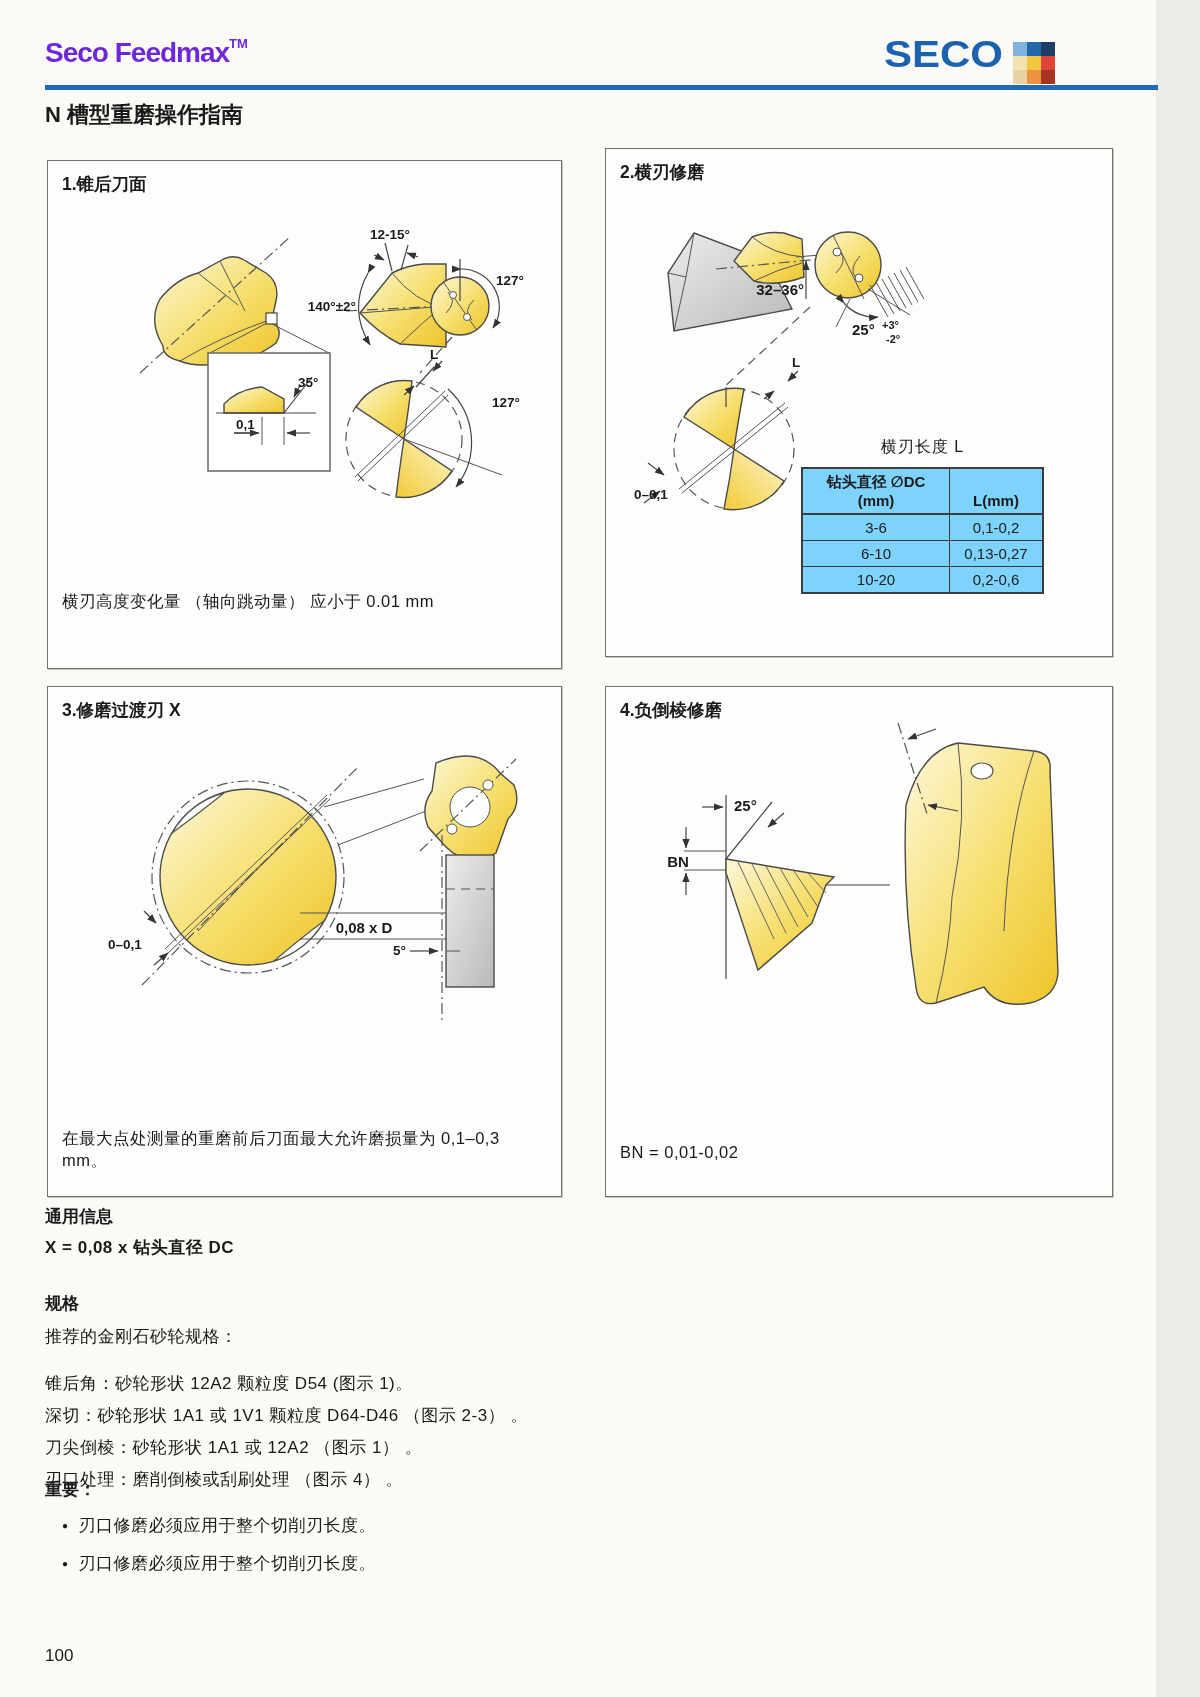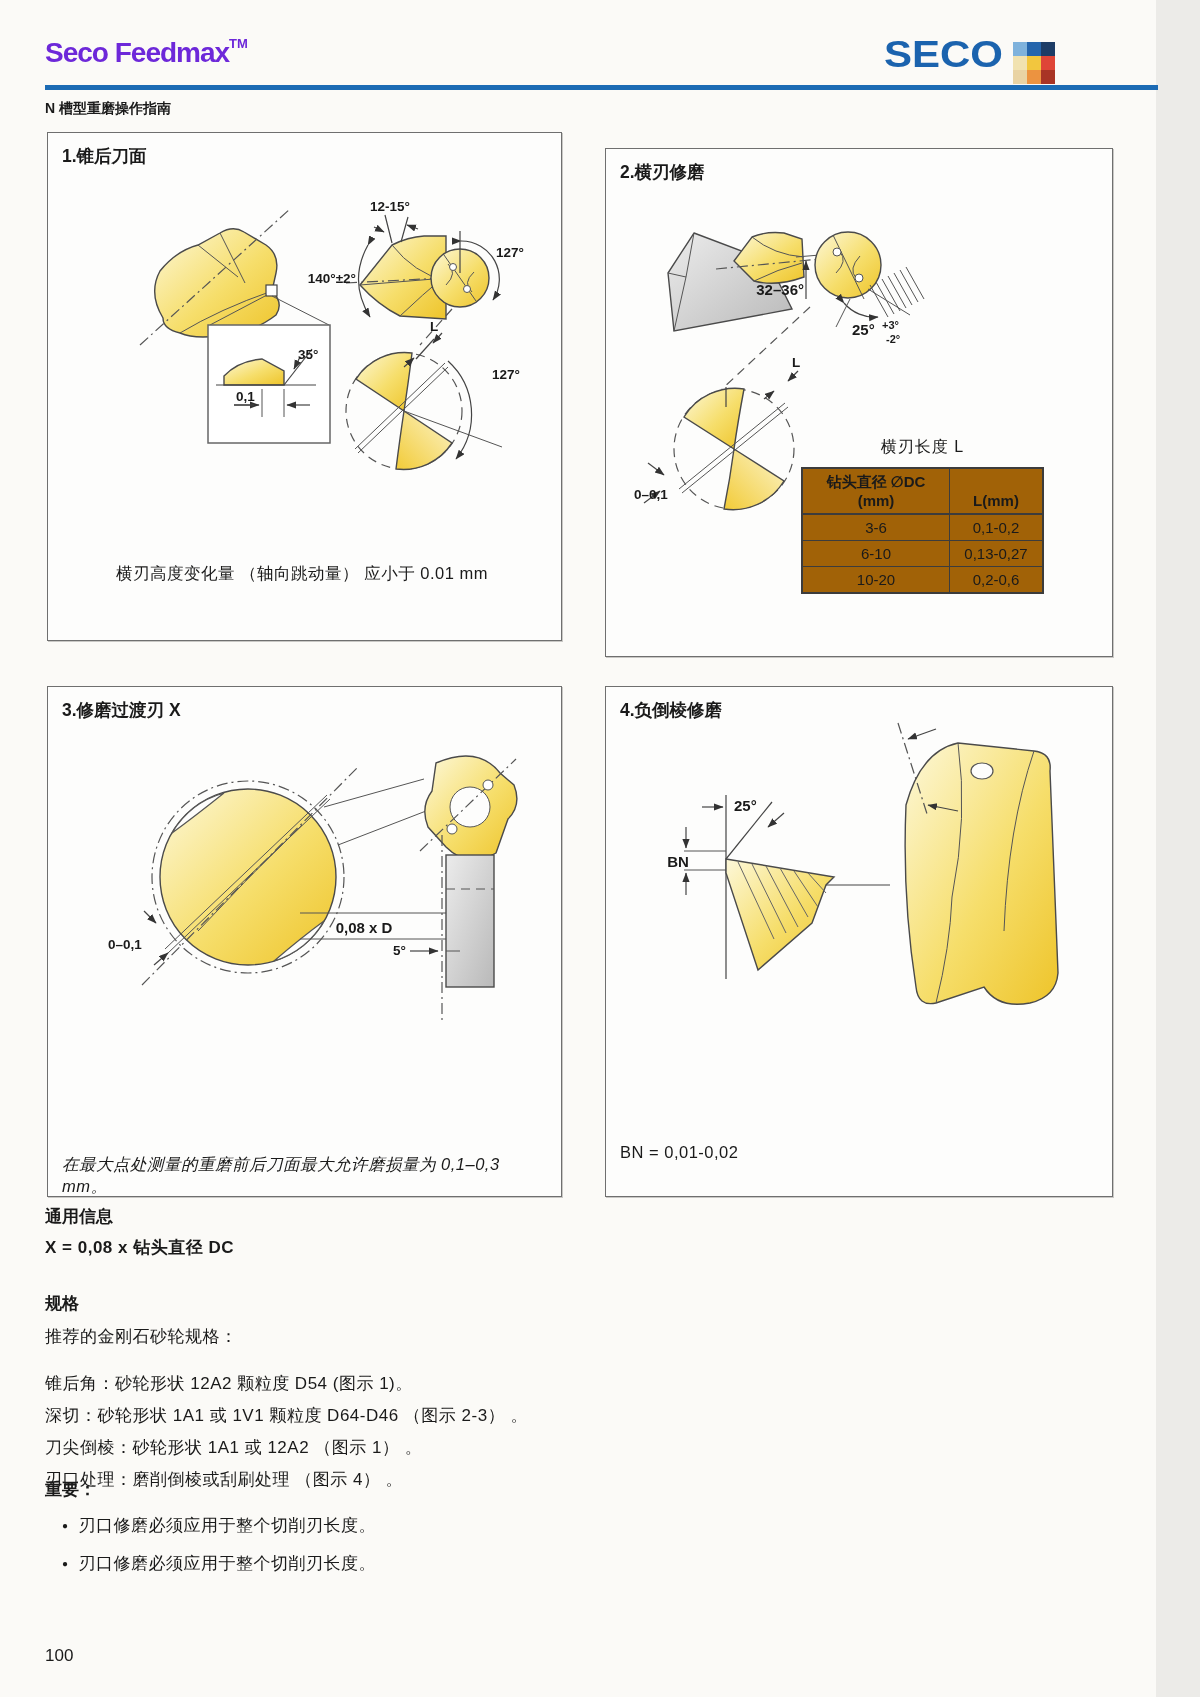--- a/index.html
+++ b/index.html
@@ -5,41 +5,41 @@
   html,body{margin:0;padding:0;}
   body{width:1200px;height:1697px;background:#fbfaf7;font-family:"Liberation Sans","DejaVu Sans",sans-serif;color:#1a1a1a;position:relative;overflow:hidden;}
   .rgutter{position:absolute;right:0;top:0;width:44px;height:1697px;background:#ecebe8;}
   
   .brand{position:absolute;left:45px;top:36px;font-size:28px;font-weight:bold;letter-spacing:-1px;color:#6d28d9;}
   .brand sup{font-size:13px;font-weight:bold;letter-spacing:0;vertical-align:14px;}
   .logo{position:absolute;left:884px;top:40px;display:flex;align-items:flex-start;}
   .logo-text{font-size:42px;line-height:34px;font-weight:bold;color:#1b63ae;letter-spacing:0px;transform:scaleY(.88);transform-origin:top left;}
   .cube{display:grid;grid-template-columns:repeat(3,14px);grid-template-rows:repeat(3,14px);margin-left:10px;margin-top:2px;}
   .blue-rule{position:absolute;left:45px;top:85px;width:1113px;height:5px;background:#1c6bb4;}
-  .page-title{position:absolute;left:45px;top:100px;font-size:14px;font-weight:bold;}
+  .page-title{position:absolute;left:45px;top:100px;font-size:22px;font-weight:bold;}
   
   .panel{position:absolute;background:#fdfdfc;border:1.6px solid #6f6f6f;box-shadow:1px 1px 0 #c9c8c5;}
-  .p1{left:47px;top:132px;width:513px;height:507px;text-align:center;}
+  .p1{left:47px;top:160px;width:513px;height:507px;}
   .p2{left:605px;top:148px;width:506px;height:507px;}
   .p3{left:47px;top:686px;width:513px;height:509px;}
   .p4{left:605px;top:686px;width:506px;height:509px;}
   .panel-title{position:absolute;left:14px;top:11px;font-size:17.5px;font-weight:bold;}
   .caption{position:absolute;left:14px;font-size:16.5px;letter-spacing:.5px;}
   .panel svg{position:absolute;left:0;top:0;}
   .lbl{font:bold 13.5px "Liberation Sans","DejaVu Sans",sans-serif;fill:#1a1a1a;}
   .lbl-s{font:bold 11px "Liberation Sans","DejaVu Sans",sans-serif;fill:#1a1a1a;}
   .lbl-m{font:bold 15px "Liberation Sans","DejaVu Sans",sans-serif;fill:#1a1a1a;}
   .ln{stroke:#444;stroke-width:1.2;fill:none;}
   .th{stroke:#555;stroke-width:1;fill:none;}
   .dd{stroke:#555;stroke-width:1.2;fill:none;stroke-dasharray:11,4,2,4;}
   .dsh{stroke:#555;stroke-width:1.2;fill:none;stroke-dasharray:9,6;}
   .ol{stroke:#4a4a4a;stroke-width:1.4;}
   
   .ltable-title{position:absolute;left:195px;top:288px;width:243px;text-align:center;font-size:16px;letter-spacing:1px;}
-  .ltable{position:absolute;left:195px;top:318px;width:243px;border:2px solid #3c3c3c;border-collapse:collapse;background:#a16207;}
+  .ltable{position:absolute;left:195px;top:318px;width:243px;border:2px solid #3c3c3c;border-collapse:collapse;background:#7dd3fc;}
   .ltable .hc{border-bottom:2.5px solid #3c3c3c;font-weight:bold;font-size:15px;text-align:center;vertical-align:bottom;padding:4px 2px;}
   .ltable .c1{border-right:1.6px solid #3c3c3c;width:142px;}
   .ltable td{font-size:15px;text-align:center;border-top:1.6px solid #3c3c3c;padding:4px 2px;}
   
   .tblock{position:absolute;left:45px;font-size:17px;}
   .b{font-weight:bold;}
   .specs-lines div{margin-bottom:9px;letter-spacing:.5px;}
   .bullets div{margin-bottom:15px;letter-spacing:.5px;}
   .bullets div::before{content:"●";font-size:10px;vertical-align:2px;margin-right:10px;}
   .pageno{position:absolute;left:45px;top:1646px;font-size:17px;}
@@ -245,21 +245,21 @@
     <circle cx="404" cy="142" r="5" fill="#fff" stroke="#555"></circle>
     <circle cx="440" cy="98" r="5" fill="#fff" stroke="#555"></circle>
 
     <rect class="ol" x="398" y="168" width="48" height="132" fill="url(#gg)"></rect>
     <path class="dsh" d="M398,202 L446,202"></path>
     <path class="dd" d="M394,148 L394,334"></path>
     <path class="ln" d="M362,264 L390,264" marker-end="url(#arr)"></path>
     <path class="th" d="M398,264 L412,264"></path>
     <text class="lbl" text-anchor="end" x="358" y="268">5°</text>
   </svg>
-  <div class="caption" style="top:467px;width:486px;font-style:italic;">在最大点处测量的重磨前后刀面最大允许磨损量为 0,1–0,3 mm。</div>
+  <div class="caption" style="top:441px;width:486px;">在最大点处测量的重磨前后刀面最大允许磨损量为 0,1–0,3 mm。</div>
 </section>
 
 <section class="panel p4">
   <div class="panel-title">4.负倒棱修磨</div>
   <svg width="506" height="509" viewBox="0 0 506 509">
 
     <path class="ln" d="M120,108 L120,292"></path>
     <path class="ln" d="M96,120 L117,120" marker-end="url(#arr)"></path>
     <path class="ln" d="M120,172 L166,115"></path>
     <path class="ln" d="M178,126 L162,140" marker-end="url(#arr)"></path>

